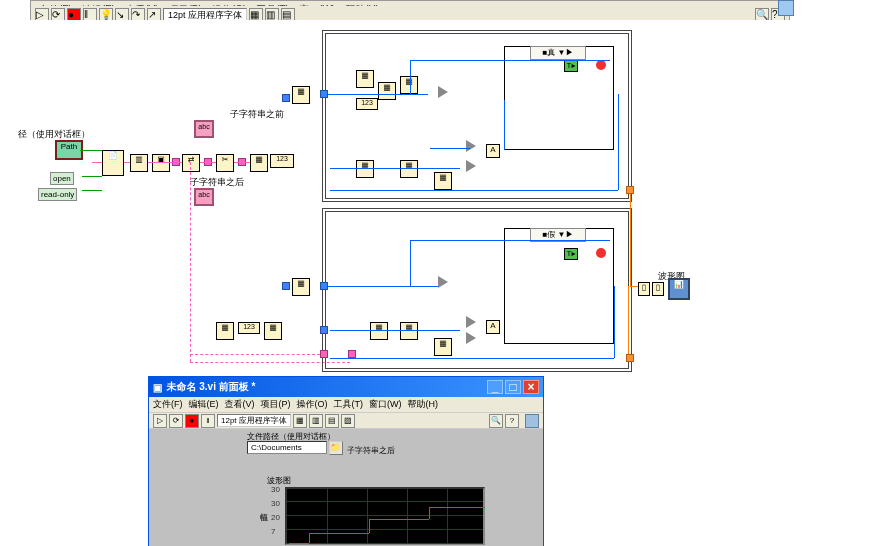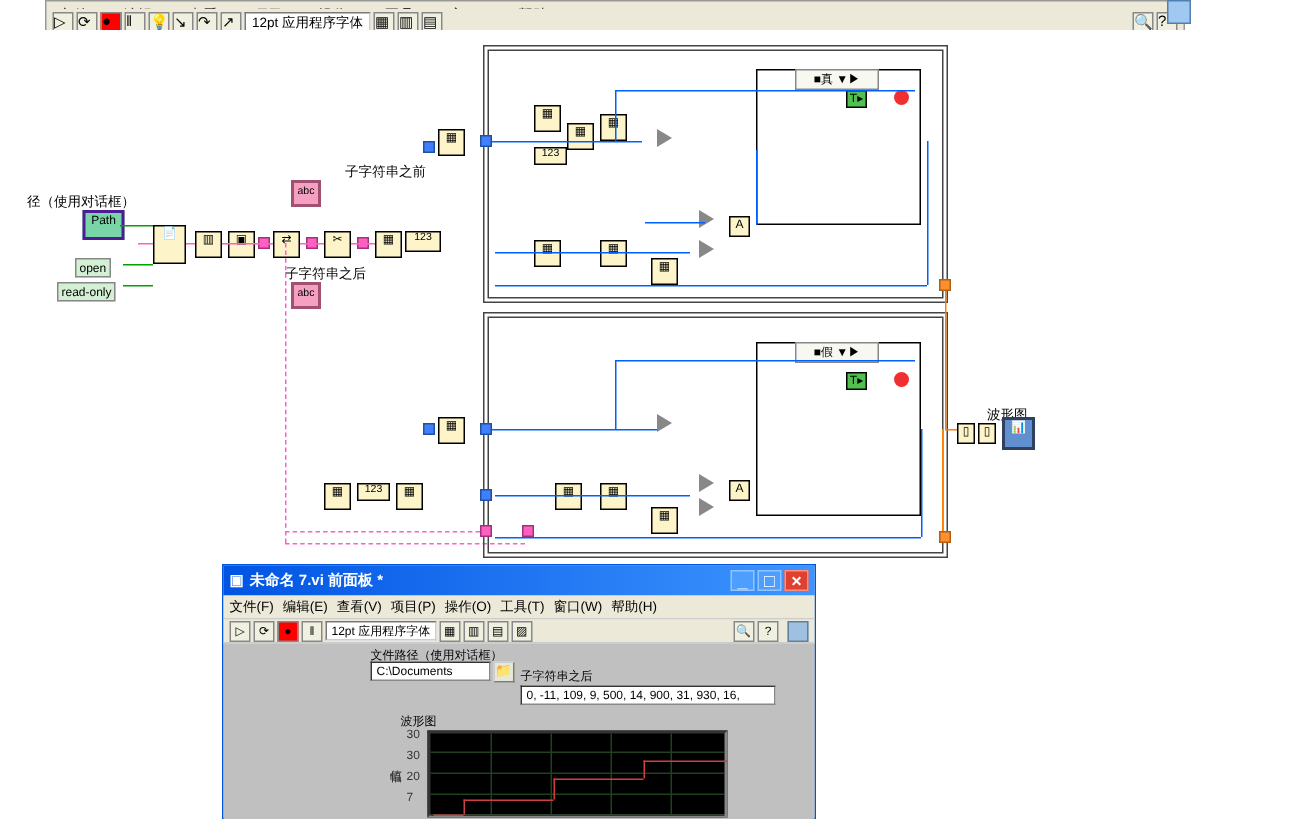--- a/index.html
+++ b/index.html
@@ -79,21 +79,21 @@
   <div class="btn tiny" style="width:14px;height:14px;background:#f0f0e0;border:1px solid #888;">▤</div>
   <div style="flex:1"></div>
   <div class="btn tiny" style="width:14px;height:14px;background:#f0f0e0;border:1px solid #888;">🔍</div>
   <div class="btn tiny" style="width:14px;height:14px;background:#f0f0e0;border:1px solid #888;">?</div>
 </div>
 <div class="help-badge"></div>
 
 <div class="canvas">
 
   <div class="label" style="top:108px; left:-12px;">径（使用对话框）</div>
-  <div class="node" style="top:120px; left:25px; width:28px; height:20px; background:#79d4a8; border:2px solid #4c1d95;"><span>Path</span></div>
+  <div class="node" style="top:120px; left:25px; width:28px; height:20px; background:#79d4a8; border:2px solid #7f1d1d;"><span>Path</span></div>
   <div class="const-node" style="top:152px; left:20px; background:#d4f0d4;">open</div>
   <div class="const-node" style="top:168px; left:8px; background:#d4f0d4;">read-only</div>
 
   <div class="node tiny" style="top:130px; left:72px; width:22px; height:26px;">📄</div>
   <div class="node tiny" style="top:134px; left:100px;">▥</div>
   <div class="node tiny" style="top:134px; left:122px;">▣</div>
   <div class="term-pink" style="top:138px; left:142px;"></div>
   <div class="node tiny" style="top:134px; left:152px;">⇄</div>
 
   <div class="label" style="top:88px; left:160px;margin-left:40px;">子字符串之前</div>
@@ -194,21 +194,21 @@
   <div class="wire-orange" style="top:266px; left:600px; width:8px; height:1px;"></div>
   <div class="wire-orange" style="top:266px; left:598px; width:1px; height:72px;"></div>
   <div class="term-orange" style="top:166px; left:596px;"></div>
   <div class="term-orange" style="top:334px; left:596px;"></div>
 
 </div>
 
 <div class="front-panel">
   <div class="fp-title">
     <span style="margin-right:4px;">▣</span>
-    <span>未命名 7.vi 前面板 *</span>
+    <span>未命名 3.vi 前面板 *</span>
     <span style="flex:1"></span>
     <span class="wc minbtn">_</span>
     <span class="wc maxbtn">□</span>
     <span class="wc closebtn">×</span>
   </div>
   <div class="fp-menu">
     <span>文件(F)</span>
     <span>编辑(E)</span>
     <span>查看(V)</span>
     <span>项目(P)</span>
@@ -231,21 +231,20 @@
     <div class="btn">🔍</div>
     <div class="btn">?</div>
     <div style="width:14px;height:14px;background:#a0c0e0;border:1px solid #6080a0;margin-left:4px;"></div>
   </div>
   <div class="fp-canvas">
     <div class="fp-label" style="top:2px; left:98px; width:98px;">文件路径（使用对话框）</div>
     <div class="fp-field" style="top:12px; left:98px; width:80px;">C:\Documents</div>
     <div style="position:absolute; top:12px; left:180px; width:14px; height:14px; background:#e8e8d8; border:1px outset #ccc; font-size:9px; text-align:center;">📁</div>
 
     <div class="fp-label" style="top:16px; left:198px;">子字符串之后</div>
-    <div class="fp-field" style="top:28px; left:198px; width:170px;">0, -11, 109, 9, 500, 14, 900, 31, 930, 16,</div>
 
     <div class="fp-label" style="top:46px; left:118px;">波形图</div>
     <div class="fp-chart" style="top:58px; left:136px; width:200px; height:58px;">
 
       <div style="position:absolute;top:12px;left:0;width:100%;border-top:1px solid #204020;"></div>
       <div style="position:absolute;top:26px;left:0;width:100%;border-top:1px solid #204020;"></div>
       <div style="position:absolute;top:40px;left:0;width:100%;border-top:1px solid #204020;"></div>
       <div style="position:absolute;top:54px;left:0;width:100%;border-top:1px solid #204020;"></div>
       <div style="position:absolute;top:0;left:40px;height:100%;border-left:1px solid #204020;"></div>
       <div style="position:absolute;top:0;left:80px;height:100%;border-left:1px solid #204020;"></div>

